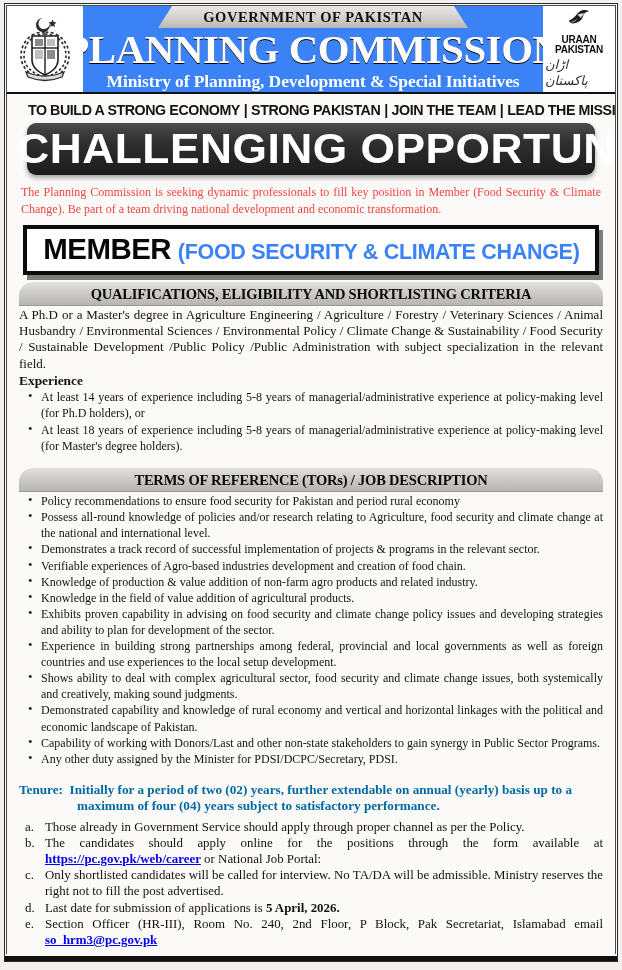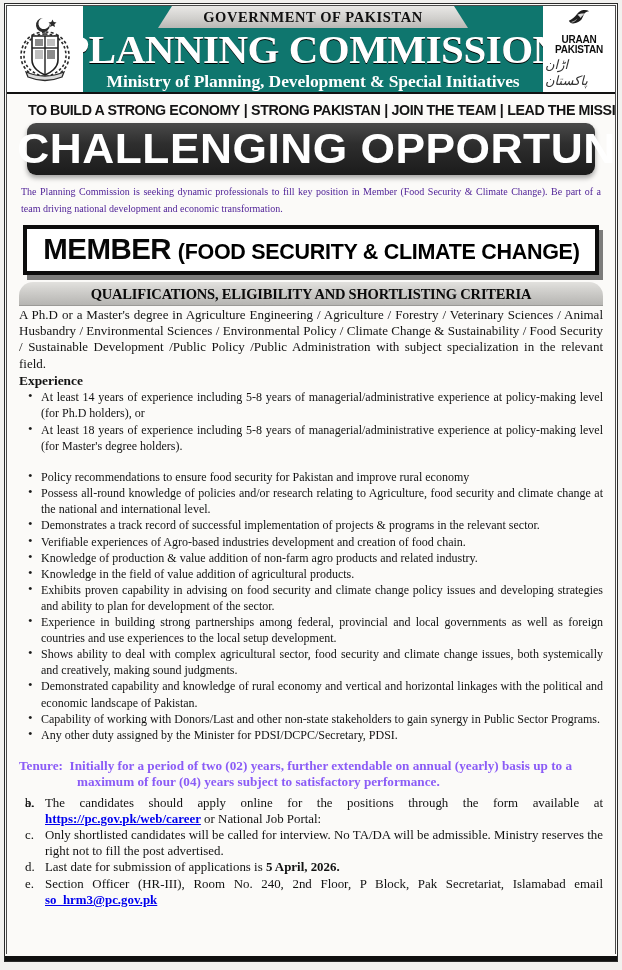--- a/index.html
+++ b/index.html
@@ -58,21 +58,21 @@
   }
 
   .crest {
     width: 64px;
     height: 74px;
     position: relative;
   }
 
   .masthead-center {
     flex: 1 1 auto;
-    background: #0f766e;
+    background: #3b82f6;
     position: relative;
     display: flex;
     flex-direction: column;
     align-items: center;
     justify-content: flex-start;
     overflow: hidden;
   }
 
   .gov-banner {
     position: relative;
@@ -187,24 +187,24 @@
     color: #ffffff;
     letter-spacing: 0.5px;
     display: inline-block;
     transform: scaleX(1.03);
     white-space: nowrap;
   }
 
   
   .intro {
     padding: 3px 14px 6px 14px;
-    font-size: 10px;
+    font-size: 12px;
     line-height: 16.5px;
     text-align: justify;
-    color: #4c1d95;
+    color: #ef4444;
   }
 
   
   .member-wrap { padding: 2px 16px 7px 16px; }
   .member-box {
     border: 4px solid #0c0c0c;
     background: #ffffff;
     text-align: center;
     padding: 4px 6px 6px 6px;
     box-shadow: 4px 5px 0 rgba(20,20,20,0.55);
@@ -219,21 +219,21 @@
     color: #080808;
     white-space: nowrap;
     display: inline-block;
     transform: scaleX(0.98);
   }
   .member-box .m-paren {
     font-family: "Liberation Sans", sans-serif;
     font-weight: bold;
     font-size: 21.5px;
     letter-spacing: -0.3px;
-    color: #000000;
+    color: #3b82f6;
     margin-left: 5px;
   }
 
   
   .band {
     margin: 0 12px;
     background: linear-gradient(180deg,#e2e1de 0%, #cdccc9 45%, #b6b5b2 100%);
     border-radius: 14px 14px 0 0;
     text-align: center;
     padding: 3px 8px 2px 8px;
@@ -281,21 +281,21 @@
     color: #1a1a1a;
   }
 
   ul.bullets.tight li { line-height: 16.1px; }
 
   .tenure {
     font-size: 13.2px;
     line-height: 16.4px;
     font-weight: bold;
     padding: 1px 12px 3px 12px;
-    color: #8b5cf6;
+    color: #0369a1;
     text-align: left;
   }
   .tenure .tenure-ind { display: block; padding-left: 58px; }
 
   
   ol.lettered { list-style: none; margin: 0; padding: 0; }
   ol.lettered li {
     position: relative;
     padding-left: 26px;
     font-size: 12.9px;
@@ -401,23 +401,26 @@
     </div>
     <div class="section-body">
       <div class="para-justify">A Ph.D or a Master's degree in Agriculture Engineering / Agriculture / Forestry / Veterinary Sciences / Animal Husbandry / Environmental Sciences / Environmental Policy / Climate Change &amp; Sustainability / Food Security / Sustainable Development /Public Policy /Public Administration with subject specialization in the relevant field.</div>
       <span class="lbl-bold">Experience</span>
       <ul class="bullets">
         <li>At least 14 years of experience including 5-8 years of managerial/administrative experience at policy-making level (for Ph.D holders), or</li>
         <li>At least 18 years of experience including 5-8 years of managerial/administrative experience at policy-making level (for Master's degree holders).</li>
       </ul>
     </div>
 
+    <div class="band">
+      <span>TERMS OF REFERENCE (TORs) / JOB DESCRIPTION</span>
+    </div>
     <div class="section-body">
       <ul class="bullets tight">
-        <li>Policy recommendations to ensure food security for Pakistan and improve rural economy</li>
+        <li>Policy recommendations to ensure food security for Pakistan and period rural economy</li>
         <li>Possess all-round knowledge of policies and/or research relating to Agriculture, food security and climate change at the national and international level.</li>
         <li>Demonstrates a track record of successful implementation of projects &amp; programs in the relevant sector.</li>
         <li>Verifiable experiences of Agro-based industries development and creation of food chain.</li>
         <li>Knowledge of production &amp; value addition of non-farm agro products and related industry.</li>
         <li>Knowledge in the field of value addition of agricultural products.</li>
         <li>Exhibits proven capability in advising on food security and climate change policy issues and developing strategies and ability to plan for development of the sector.</li>
         <li>Experience in building strong partnerships among federal, provincial and local governments as well as foreign countries and use experiences to the local setup development.</li>
         <li>Shows ability to deal with complex agricultural sector, food security and climate change issues, both systemically and creatively, making sound judgments.</li>
         <li>Demonstrated capability and knowledge of rural economy and vertical and horizontal linkages with the political and economic landscape of Pakistan.</li>
         <li>Capability of working with Donors/Last and other non-state stakeholders to gain synergy in Public Sector Programs.</li>
@@ -427,20 +430,21 @@
     <div class="tenure">
       <span>Tenure:</span>&nbsp;&nbsp;<span>Initially for a period of two (02) years, further extendable on annual (yearly) basis up to a</span>
       <span class="tenure-ind">maximum of four (04) years subject to satisfactory performance.</span>
     </div>
 
     <div class="section-body">
       <ol class="lettered">
 
         <li>
           <span class="ltr">a.</span>
+          <span>Those already in Government Service should apply through proper channel as per the Policy.</span>
         </li>
 
         <li>
           <span class="ltr">b.</span>
           <span class="just-stretch" style="display:block">The candidates should apply online for the positions through the form available at </span>
           <a href="#" class="ul-link">https://pc.gov.pk/web/career</a><span> or National Job Portal:</span>
         </li>
 
         <li>
           <span class="ltr">c.</span>

